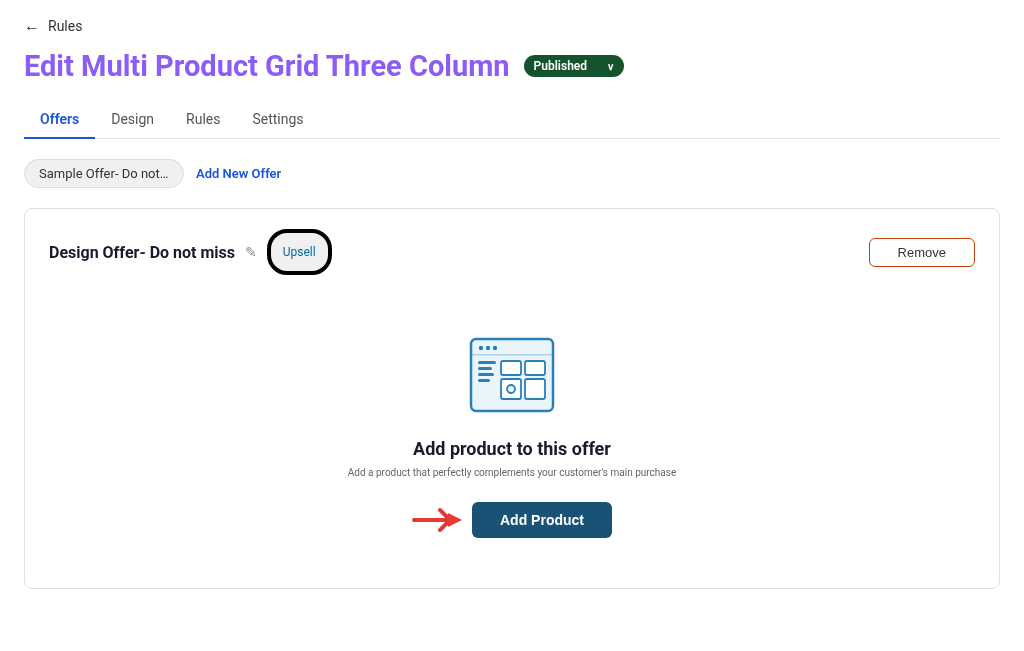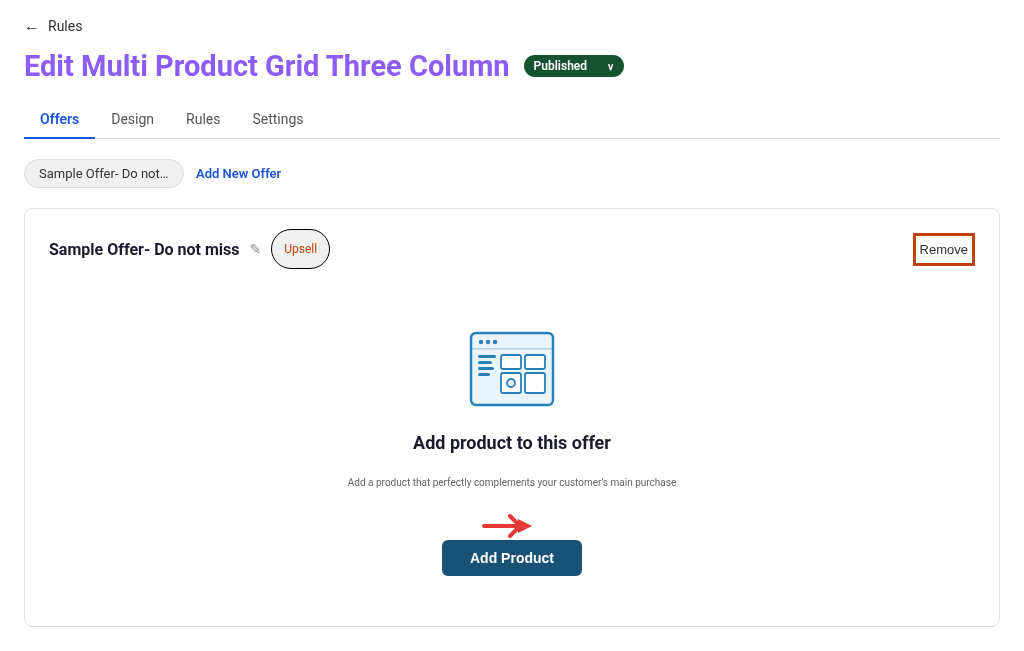--- a/index.html
+++ b/index.html
@@ -121,32 +121,32 @@
       font-weight: 700;
       color: #1a1a2e;
     }
     .edit-icon {
       color: #888;
       cursor: pointer;
       font-size: 14px;
     }
     .upsell-badge {
       background: #f0f0f0;
-      color: #c2410c;
-      border: 1px solid #000000;
+      color: #0369a1;
+      border: 4px solid #000000;
       border-radius: 20px;
       padding: 12px 12px;
       font-size: 12px;
     }
     .remove-btn {
-      border: 3px solid #c2410c;
-      background: #fff;
-      color: #333;
-      padding: 6px 4px;
-      border-radius: 0;
+      border: 1px solid #c2410c;
+      background: #fff;
+      color: #333;
+      padding: 6px 28px;
+      border-radius: 6px;
       cursor: pointer;
       font-size: 13px;
     }
     .offer-card-body {
       display: flex;
       flex-direction: column;
       align-items: center;
       justify-content: center;
       padding: 20px 0 30px;
     }
@@ -154,34 +154,32 @@
       margin-bottom: 20px;
     }
     .product-illustration svg {
       width: 90px;
       height: 80px;
     }
     .add-product-title {
       font-size: 18px;
       font-weight: 700;
       color: #1a1a2e;
-      margin-bottom: 24px;
+      margin-bottom: 8px;
       text-align: center;
     }
     .add-product-subtitle {
       font-size: 10px;
       color: #666;
       text-align: right;
       margin-bottom: 24px;
     }
     .add-product-cta-row {
       display: flex;
-      align-items: center;
       gap: 0px;
-      flex-direction: column;
     }
     .arrow-indicator {
       color: #e53935;
       font-size: 30px;
       margin-right: 8px;
       display: flex;
       align-items: center;
     }
     .add-product-btn {
       background: #1a5276;
@@ -220,21 +218,21 @@
   </div>
 
   <div class="offers-row">
     <div class="offer-tab-pill">Sample Offer- Do not ...</div>
     <div class="add-new-offer-link">Add New Offer</div>
   </div>
 
   <div class="offer-card">
     <div class="offer-card-header">
       <div class="offer-card-title-row">
-        <span class="offer-card-title">Sample Offer- Do not miss</span>
+        <span class="offer-card-title">Design Offer- Do not miss</span>
         <span class="edit-icon">✎</span>
         <span class="upsell-badge">Upsell</span>
       </div>
       <button class="remove-btn">Remove</button>
     </div>
 
     <div class="offer-card-body">
 
       <div class="product-illustration">
         <svg viewBox="0 0 90 80" fill="none" xmlns="http://www.w3.org/2000/svg">

